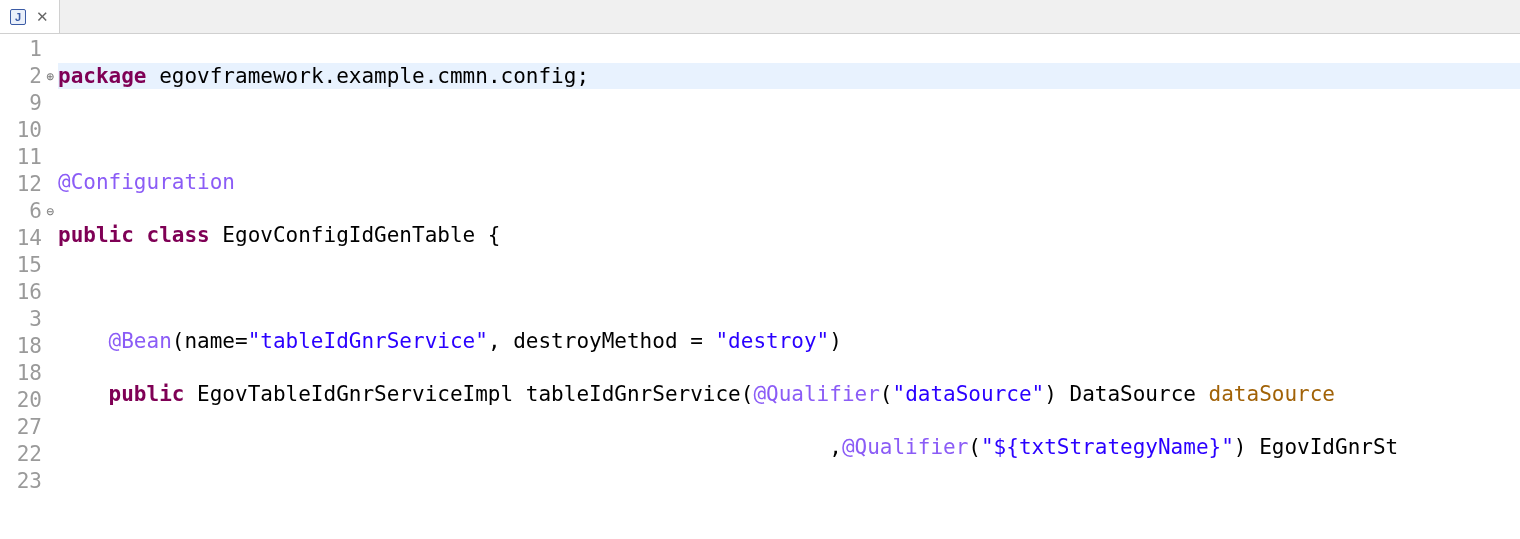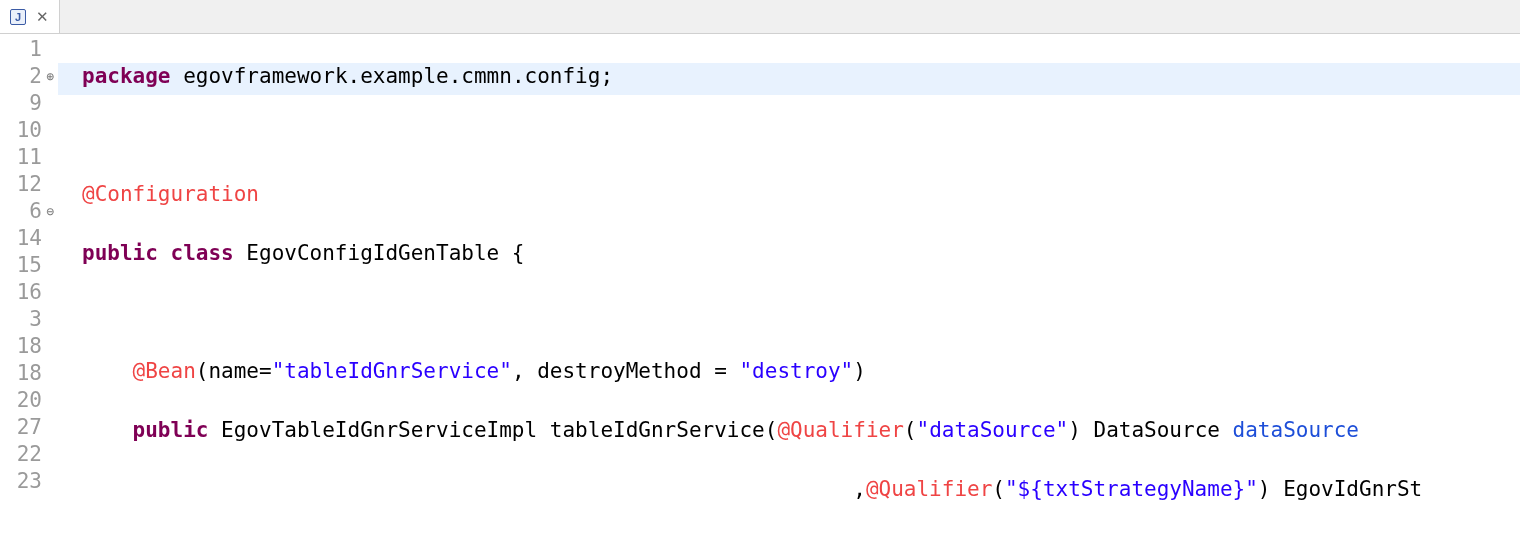--- a/index.html
+++ b/index.html
@@ -83,31 +83,30 @@
     .code {
       flex: 1;
       white-space: pre;
       line-height: 27px;
       padding-top: 2px;
       padding-left: 10px;
       color: #000000;
       overflow: hidden;
     }
     .code-line {
-      height: 32px;
-      padding-left: 24px;
+      height: 26px;
     }
     .code-line.hl {
       background: #e8f2fe;
     }
     
     .kw { color: #7f0055; font-weight: bold; }     
-    .ann { color: #ef4444; }                        
+    .ann { color: #8b5cf6; }                        
     .str { color: #2a00ff; }                      
-    .var { color: #1d4ed8; }                        
+    .var { color: #a16207; }                        
     .plain { color: #000000; }
     .fold-box {
       display: inline-block;
       border: 1px solid #bcbcbc;
       width: 10px;
       height: 16px;
       vertical-align: -2px;
     }
   </style>
 </head>

